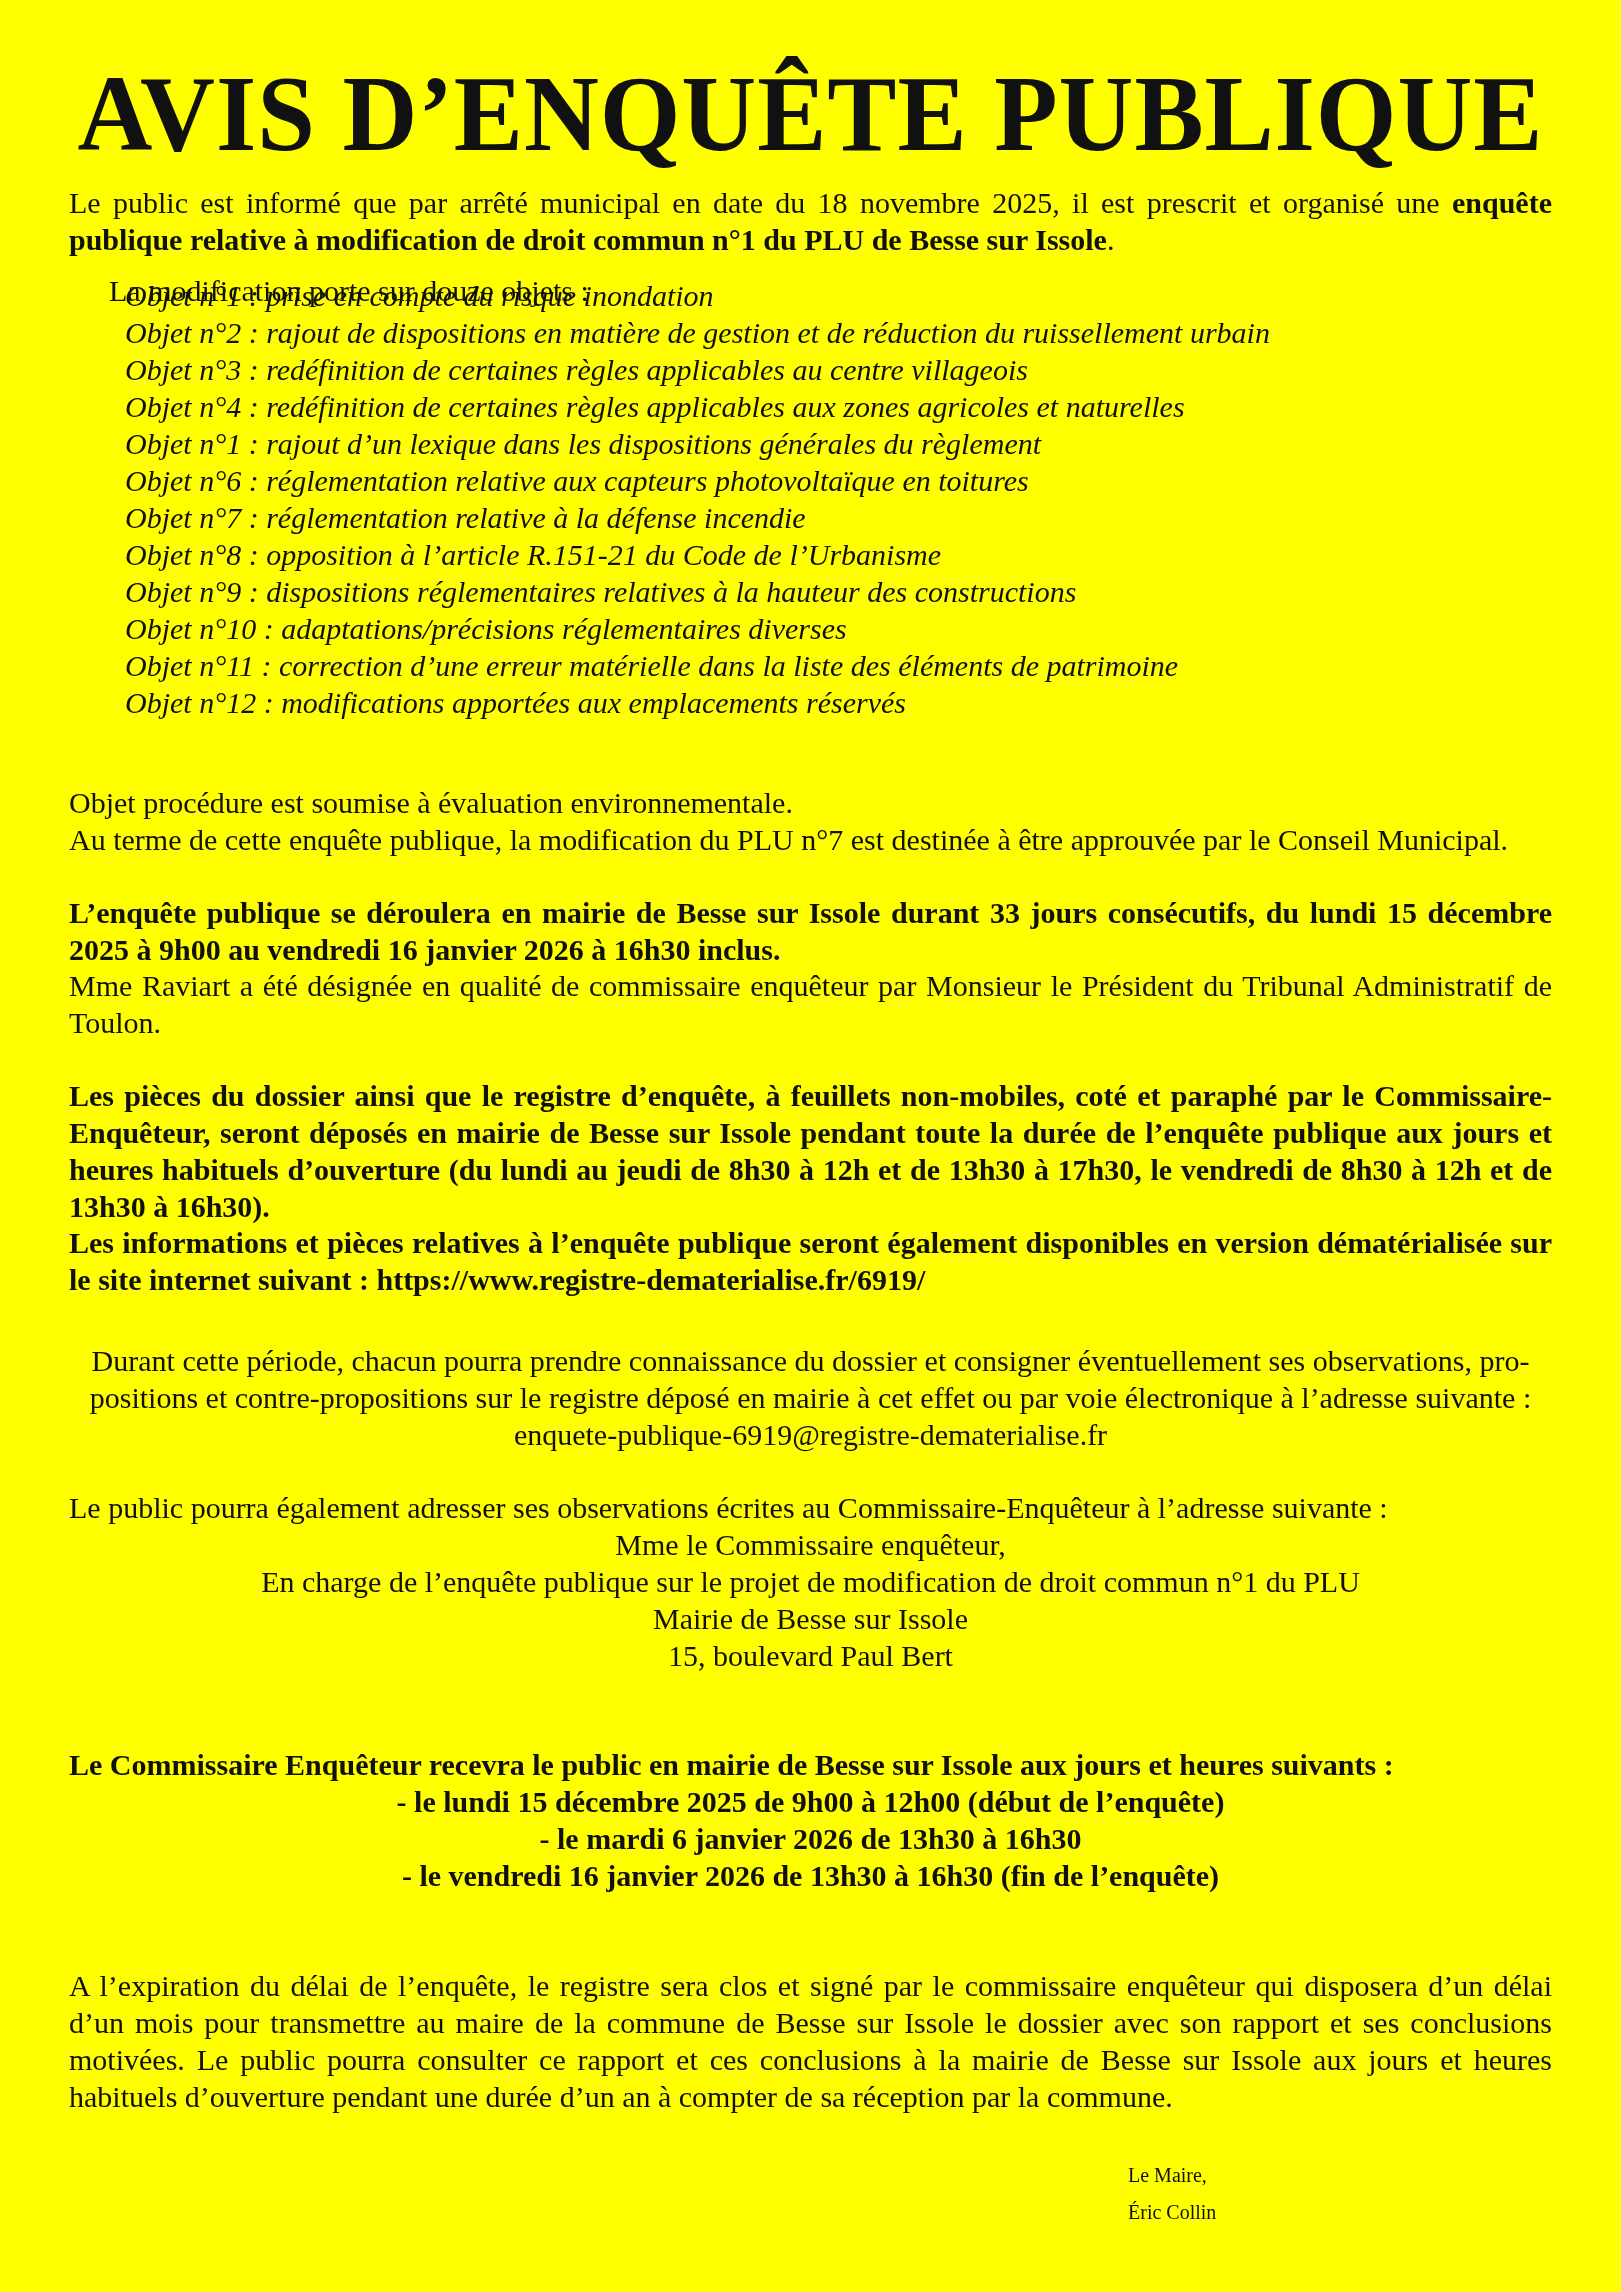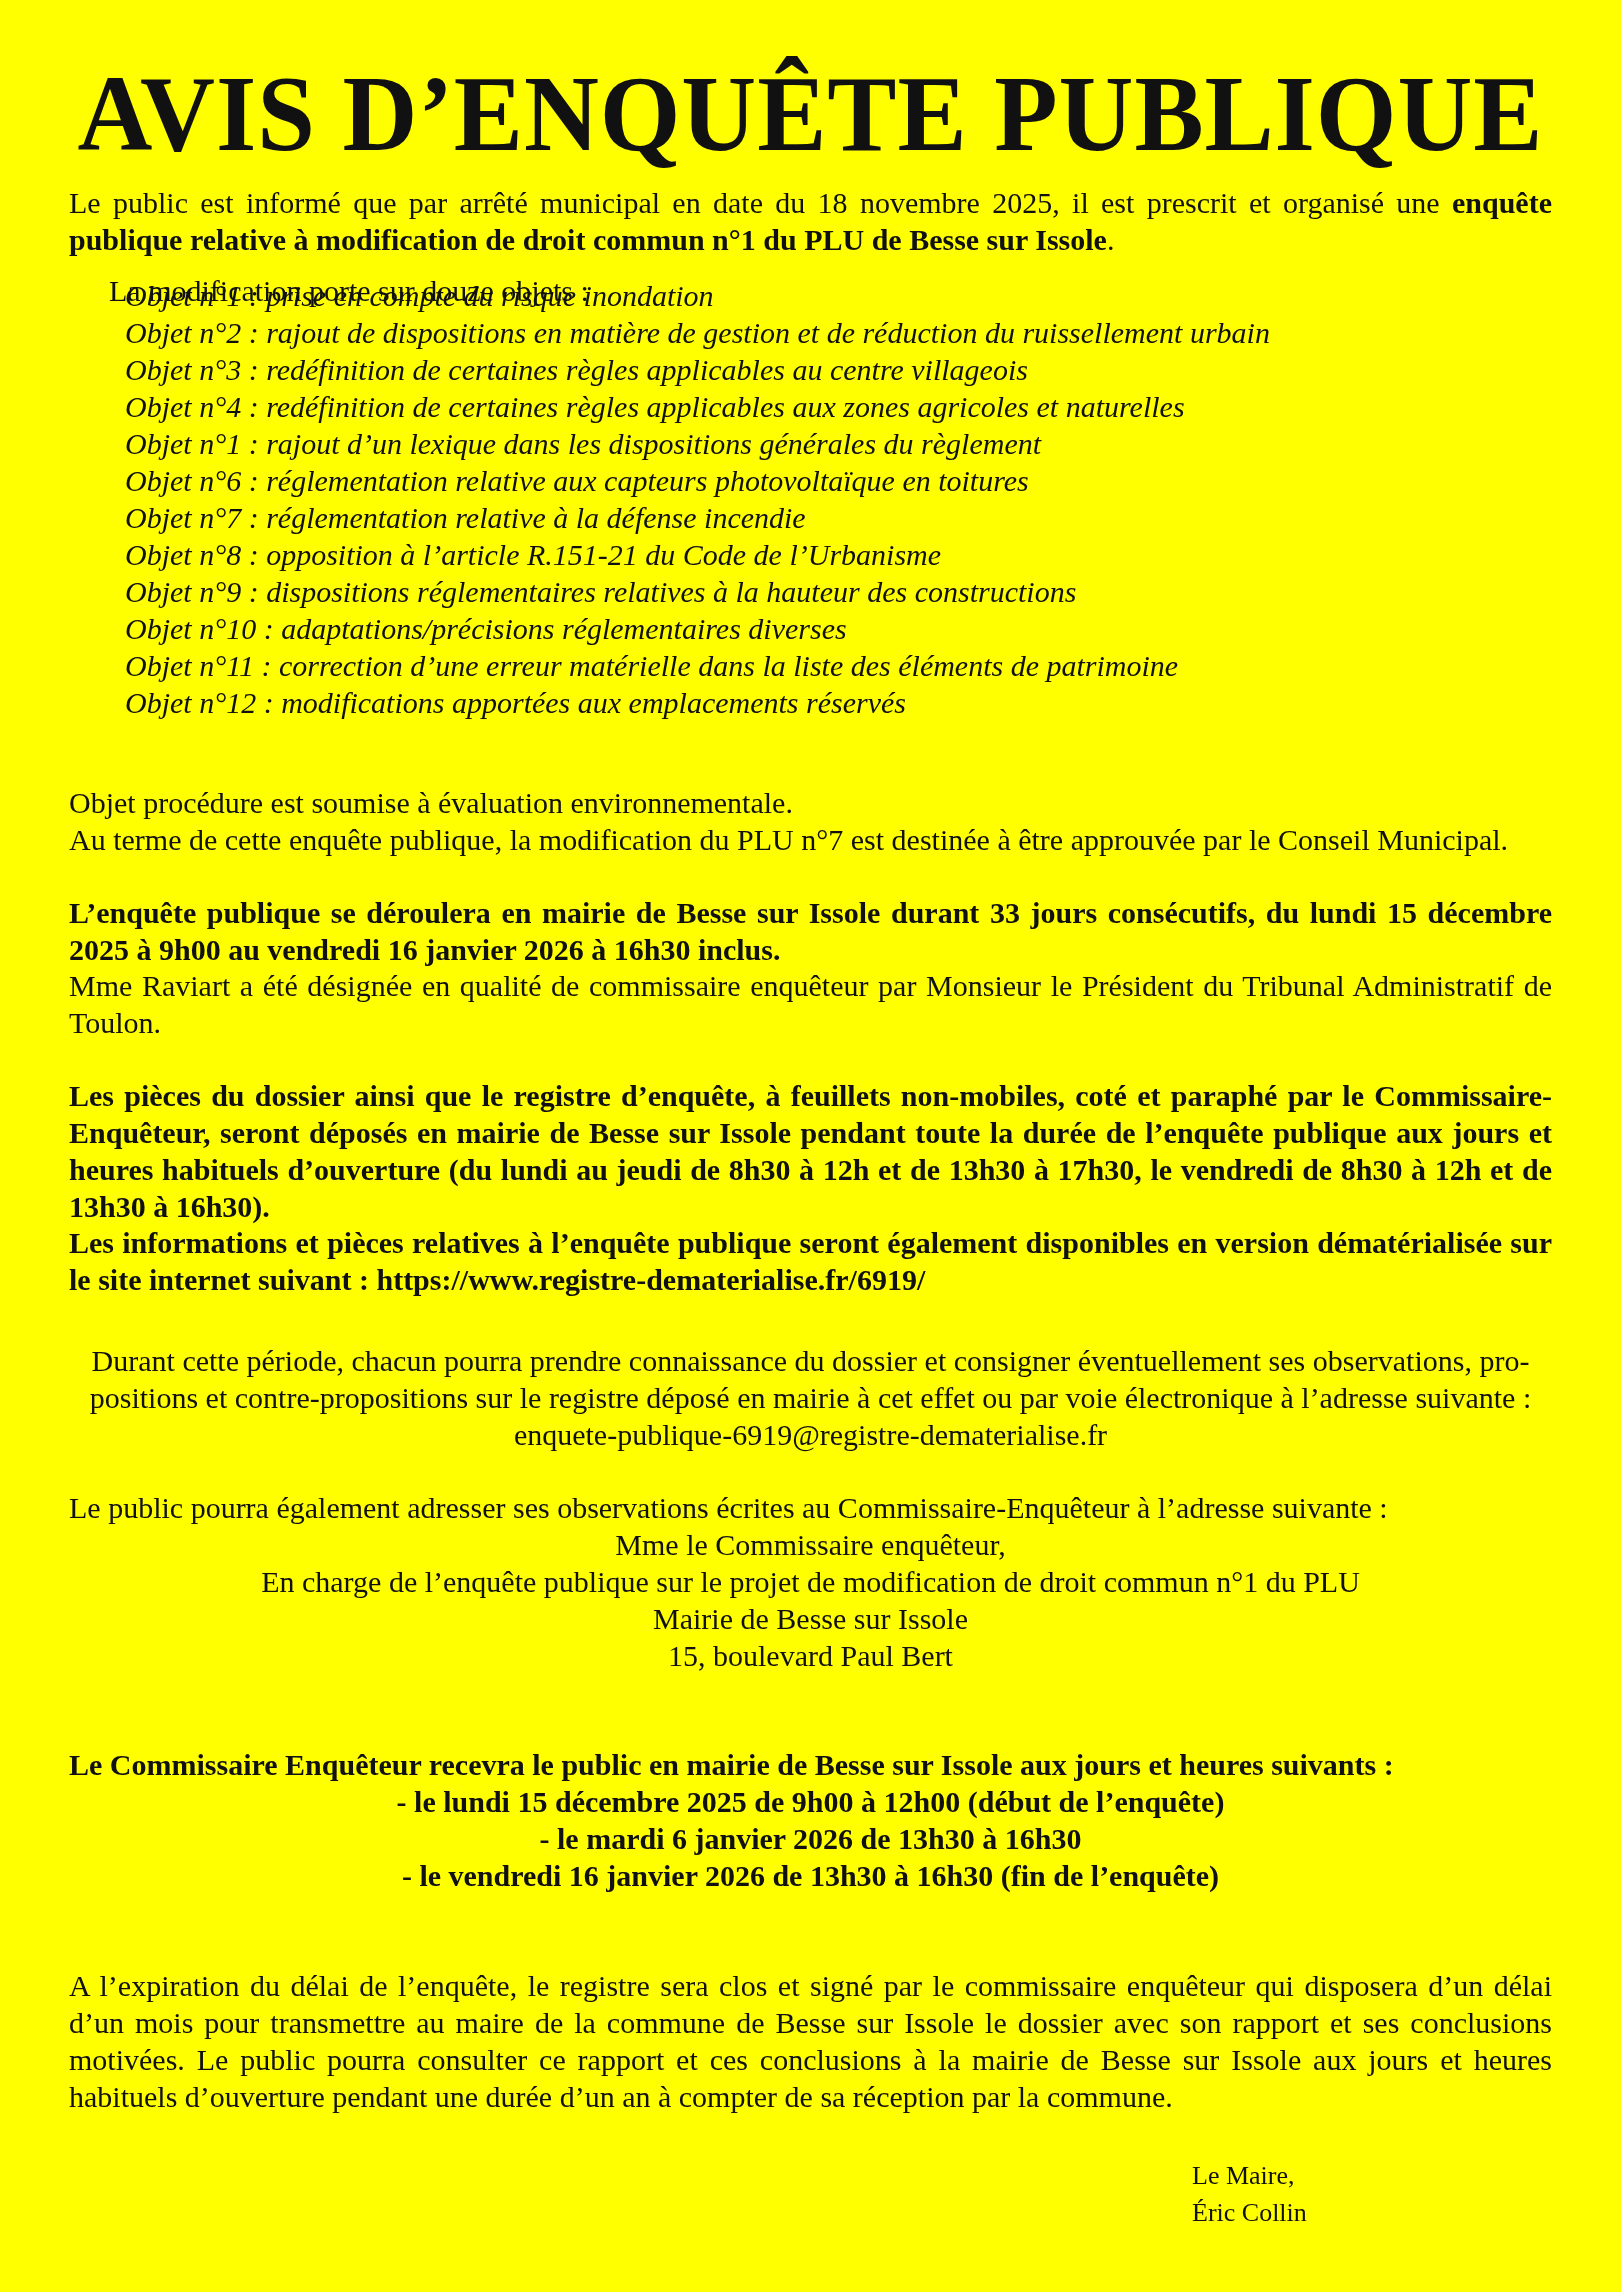--- a/index.html
+++ b/index.html
@@ -21,21 +21,21 @@
   .blk {
     position: absolute; left: 69px; width: 1483px;
     font-size: 30px; line-height: 37px;
     margin: 0;
   }
   .just { text-align: justify; text-align-last: left; }
   .center { text-align: center; }
   .b { font-weight: bold; }
   .obj { padding-left: 56px; white-space: nowrap; }
   .line { display: block; white-space: nowrap; }
-  .sig { position: absolute; left: 1192px; font-size: 26px; line-height: 37px; }
+  .sig { position: absolute; left: 1128px; font-size: 20px; line-height: 37px; }
 </style>
 </head>
 <body>
 
 <h1 class="title">AVIS D’ENQUÊTE PUBLIQUE</h1>
 
 <p class="blk just" style="top:184px;">
   <span>Le public est informé que par arrêté municipal en date du 18 novembre 2025, il est prescrit et organisé une </span><span class="b">enquête publique relative à modification de droit commun n°1 du PLU de Besse sur Issole</span><span>.</span>
 </p>
 

